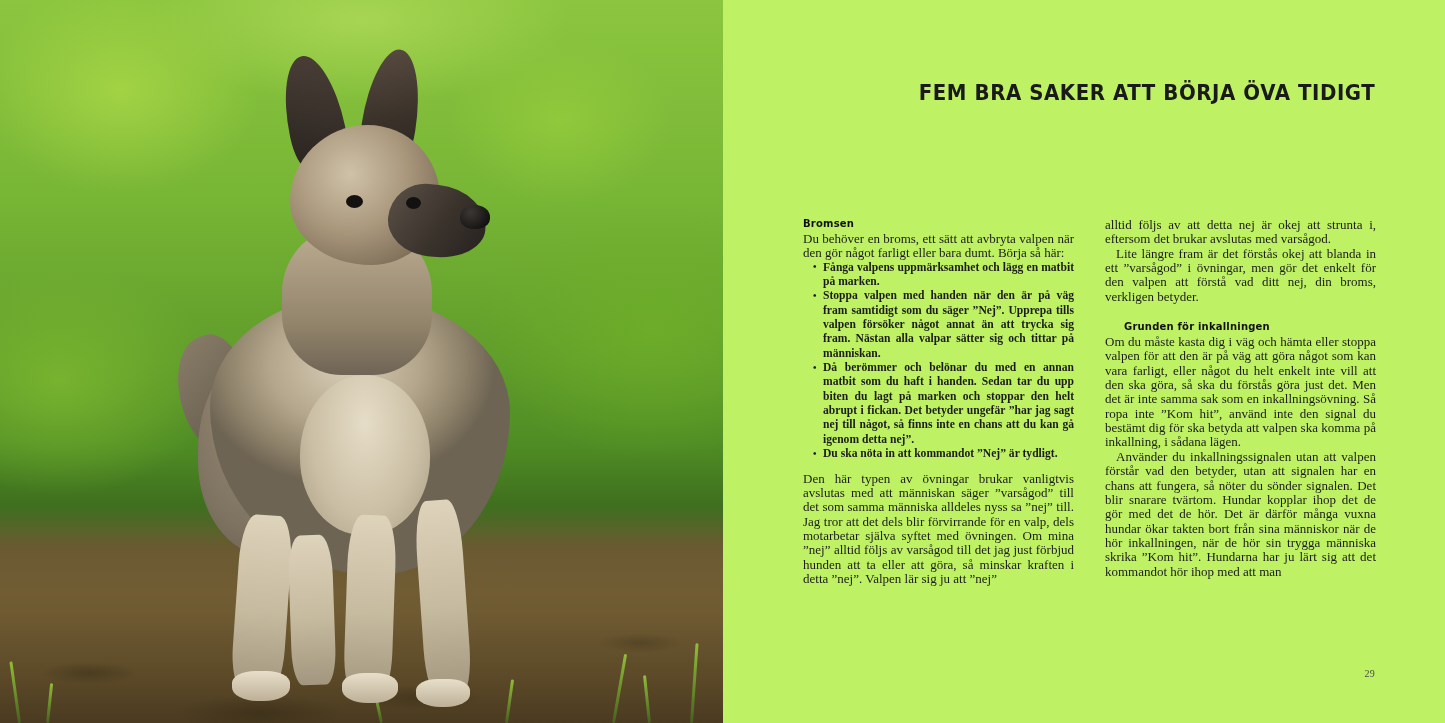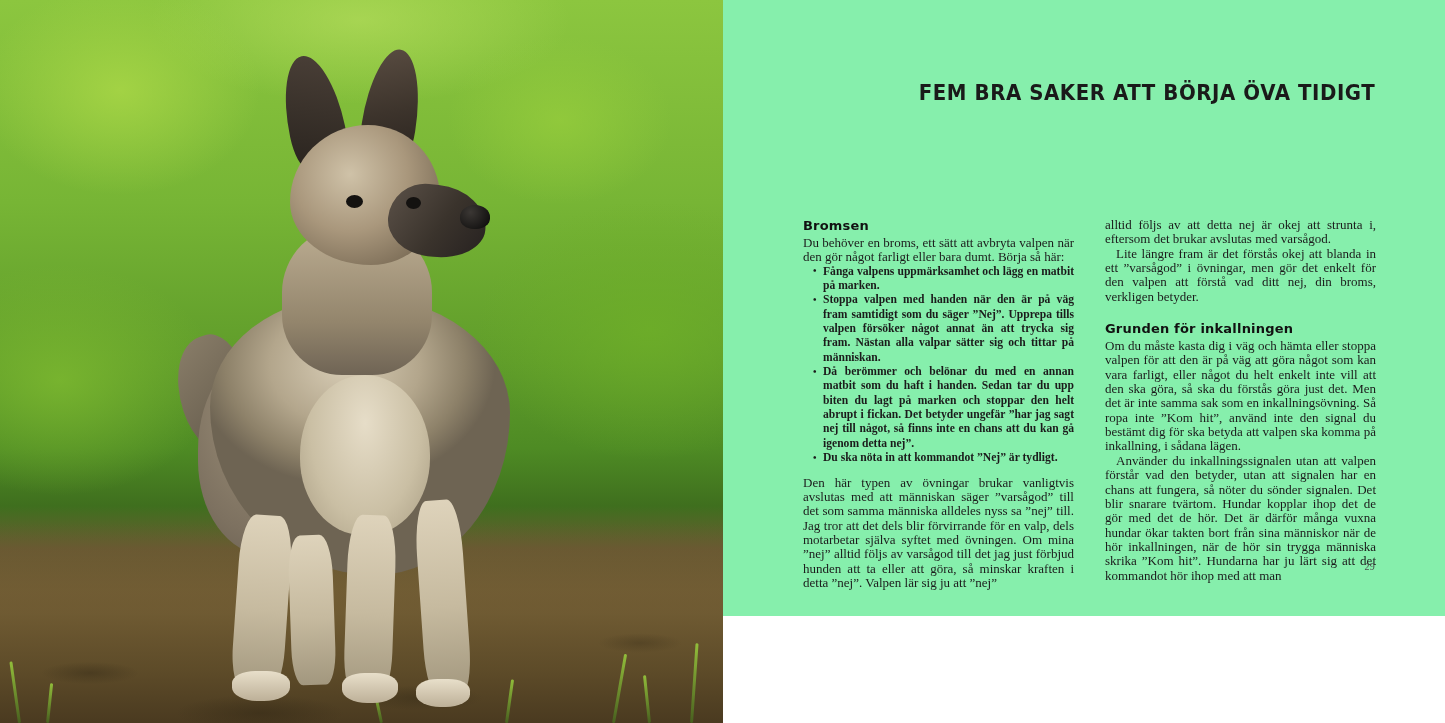--- a/index.html
+++ b/index.html
@@ -134,22 +134,22 @@
     left: 30px; top: 290px; width: 70px; height: 120px;
     background: linear-gradient(150deg,#8b7f6a,#5d5446);
     border-radius: 60% 40% 50% 50%;
     transform: rotate(-18deg);
   }
 
   
   .text-page {
     position: relative;
     width: 722px;
-    height: 616px;
-    background: #86efac;
+    height: 723px;
+    background: #bef264;
   }
   .chapter-title {
     position: absolute;
     right: 70px;
     top: 80px;
     font-family: "DejaVu Sans", sans-serif;
     font-weight: bold;
     font-size: 21.5px;
     letter-spacing: 0.6px;
     color: #1a1a1a;
@@ -163,26 +163,26 @@
     left: 80px;
     top: 218px;
     width: 573px;
     display: flex;
     gap: 31px;
   }
   .col { width: 271px; }
   .subhead {
     font-family: "DejaVu Sans", sans-serif;
     font-weight: bold;
-    font-size: 13px;
+    font-size: 10px;
     letter-spacing: 0.2px;
     color: #111;
     margin: 0 0 3px 0;
   }
-  .subhead.spaced { margin-top: 17px; }
+  .subhead.spaced { margin-top: 17px; margin-left: 19px; }
   p.body-text {
     margin: 0;
     font-family: "Liberation Serif", serif;
     font-size: 13px;
     line-height: 14.35px;
     color: #1b1b1b;
     text-align: justify;
     hyphens: auto;
   }
   p.indent { text-indent: 11px; }

